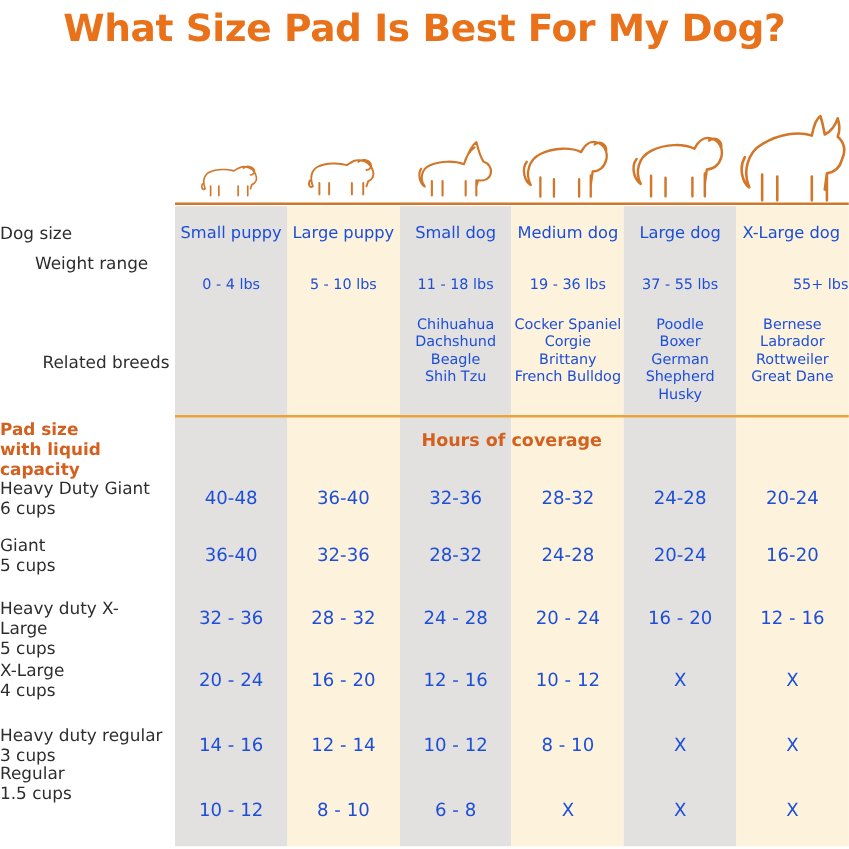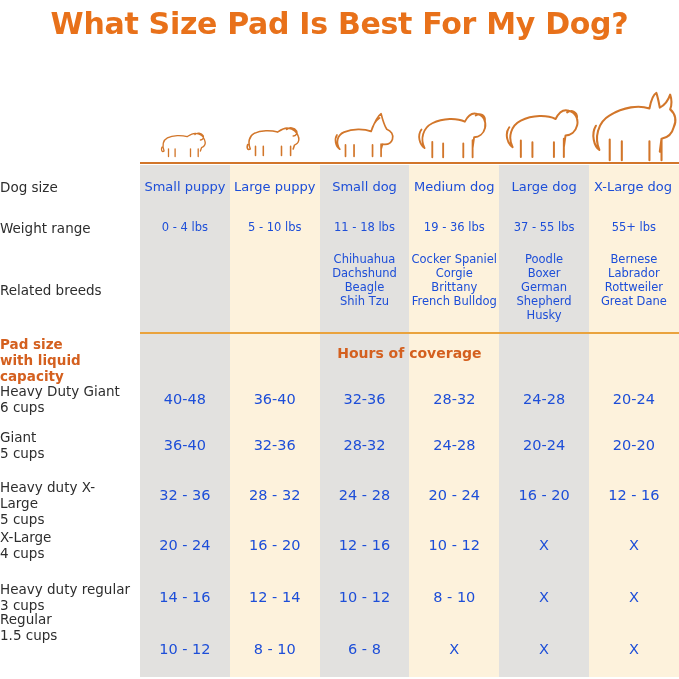--- a/index.html
+++ b/index.html
@@ -170,22 +170,22 @@
       <path d="M12 66 C6 52 10 34 24 26 C40 16 58 14 70 18
                C72 8 74 2 78 0 C80 6 81 12 82 17
                C88 14 92 8 94 2 C96 8 96 14 94 19
                C100 24 102 32 98 40 C96 48 90 52 84 53 L82 68
                M24 54 L24 78 M38 56 L38 78 M70 56 L70 78 M84 53 L84 78
                M12 66 C6 62 2 48 8 38" fill="none" stroke="#d2762a" stroke-width="2.4" stroke-linecap="round" stroke-linejoin="round"></path>
       </svg>
     </div>
     <div class="ground-line" style="top: 102px;"></div>
     <div class="row-label" style="top: 119px;">Dog size</div>
-    <div class="row-label" style="top: 160px;">Weight range</div>
-    <div class="row-label" style="top: 222px;">Related breeds</div>
+    <div class="row-label" style="top: 143px; padding-left: 28px;">Weight range</div>
+    <div class="row-label" style="top: 222px; margin-left: 34px;">Related breeds</div>
     <div class="row-label orange" style="top: 276px;">
       <div>Pad size</div>
       <div>with liquid capacity</div>
     </div>
     <div class="cell hdr" style="left: 140px; top: 119px; width: 89.8px;">Small puppy</div>
     <div class="cell weight" style="left: 140px; top: 160px; width: 89.8px;">0 - 4 lbs</div>
     <div class="cell hdr" style="left: 229.8px; top: 119px; width: 89.8px;">Large puppy</div>
     <div class="cell weight" style="left: 229.8px; top: 160px; width: 89.8px;">5 - 10 lbs</div>
     <div class="cell hdr" style="left: 319.6px; top: 119px; width: 89.8px;">Small dog</div>
     <div class="cell weight" style="left: 319.6px; top: 160px; width: 89.8px;">11 - 18 lbs</div>
@@ -205,21 +205,21 @@
     </div>
     <div class="cell hdr" style="left: 499.2px; top: 119px; width: 89.8px;">Large dog</div>
     <div class="cell weight" style="left: 499.2px; top: 160px; width: 89.8px;">37 - 55 lbs</div>
     <div class="cell breeds" style="left: 499.2px; top: 192px; width: 89.8px;">
       <div>Poodle</div>
       <div>Boxer</div>
       <div>German Shepherd</div>
       <div>Husky</div>
     </div>
     <div class="cell hdr" style="left: 589px; top: 119px; width: 88px;">X-Large dog</div>
-    <div class="cell weight" style="left: 589px; top: 160px; width: 89.8px;">55+ lbs</div>
+    <div class="cell weight" style="left: 589px; top: 160px; width: 89.8px; text-align: right;">55+ lbs</div>
     <div class="cell breeds" style="left: 589px; top: 192px; width: 89.8px;">
       <div>Bernese</div>
       <div>Labrador</div>
       <div>Rottweiler</div>
       <div>Great Dane</div>
     </div>
     <div class="divider" style="top: 272px;"></div>
     <div style="position: absolute; left: 140px; width: 538.8px; top: 285px; text-align: center; color: rgb(212, 96, 31); font-weight: bold; font-size: 14px;">Hours of coverage</div>
     <div class="row-label" style="top: 323px;">
       <div>Heavy Duty Giant</div>
@@ -233,21 +233,21 @@
     <div class="cell data" style="left: 589px; top: 332px; width: 89.8px;">20-24</div>
     <div class="row-label" style="top: 369px;">
       <div>Giant</div>
       <div>5 cups</div>
     </div>
     <div class="cell data" style="left: 140px; top: 378px; width: 89.8px;">36-40</div>
     <div class="cell data" style="left: 229.8px; top: 378px; width: 89.8px;">32-36</div>
     <div class="cell data" style="left: 319.6px; top: 378px; width: 89.8px;">28-32</div>
     <div class="cell data" style="left: 409.4px; top: 378px; width: 89.8px;">24-28</div>
     <div class="cell data" style="left: 499.2px; top: 378px; width: 89.8px;">20-24</div>
-    <div class="cell data" style="left: 589px; top: 378px; width: 89.8px;">20-20</div>
+    <div class="cell data" style="left: 589px; top: 378px; width: 89.8px;">16-20</div>
     <div class="row-label" style="top: 419px;">
       <div>Heavy duty X-Large</div>
       <div>5 cups</div>
     </div>
     <div class="cell data" style="left: 140px; top: 428px; width: 89.8px;">32 - 36</div>
     <div class="cell data" style="left: 229.8px; top: 428px; width: 89.8px;">28 - 32</div>
     <div class="cell data" style="left: 319.6px; top: 428px; width: 89.8px;">24 - 28</div>
     <div class="cell data" style="left: 409.4px; top: 428px; width: 89.8px;">20 - 24</div>
     <div class="cell data" style="left: 499.2px; top: 428px; width: 89.8px;">16 - 20</div>
     <div class="cell data" style="left: 589px; top: 428px; width: 89.8px;">12 - 16</div>

